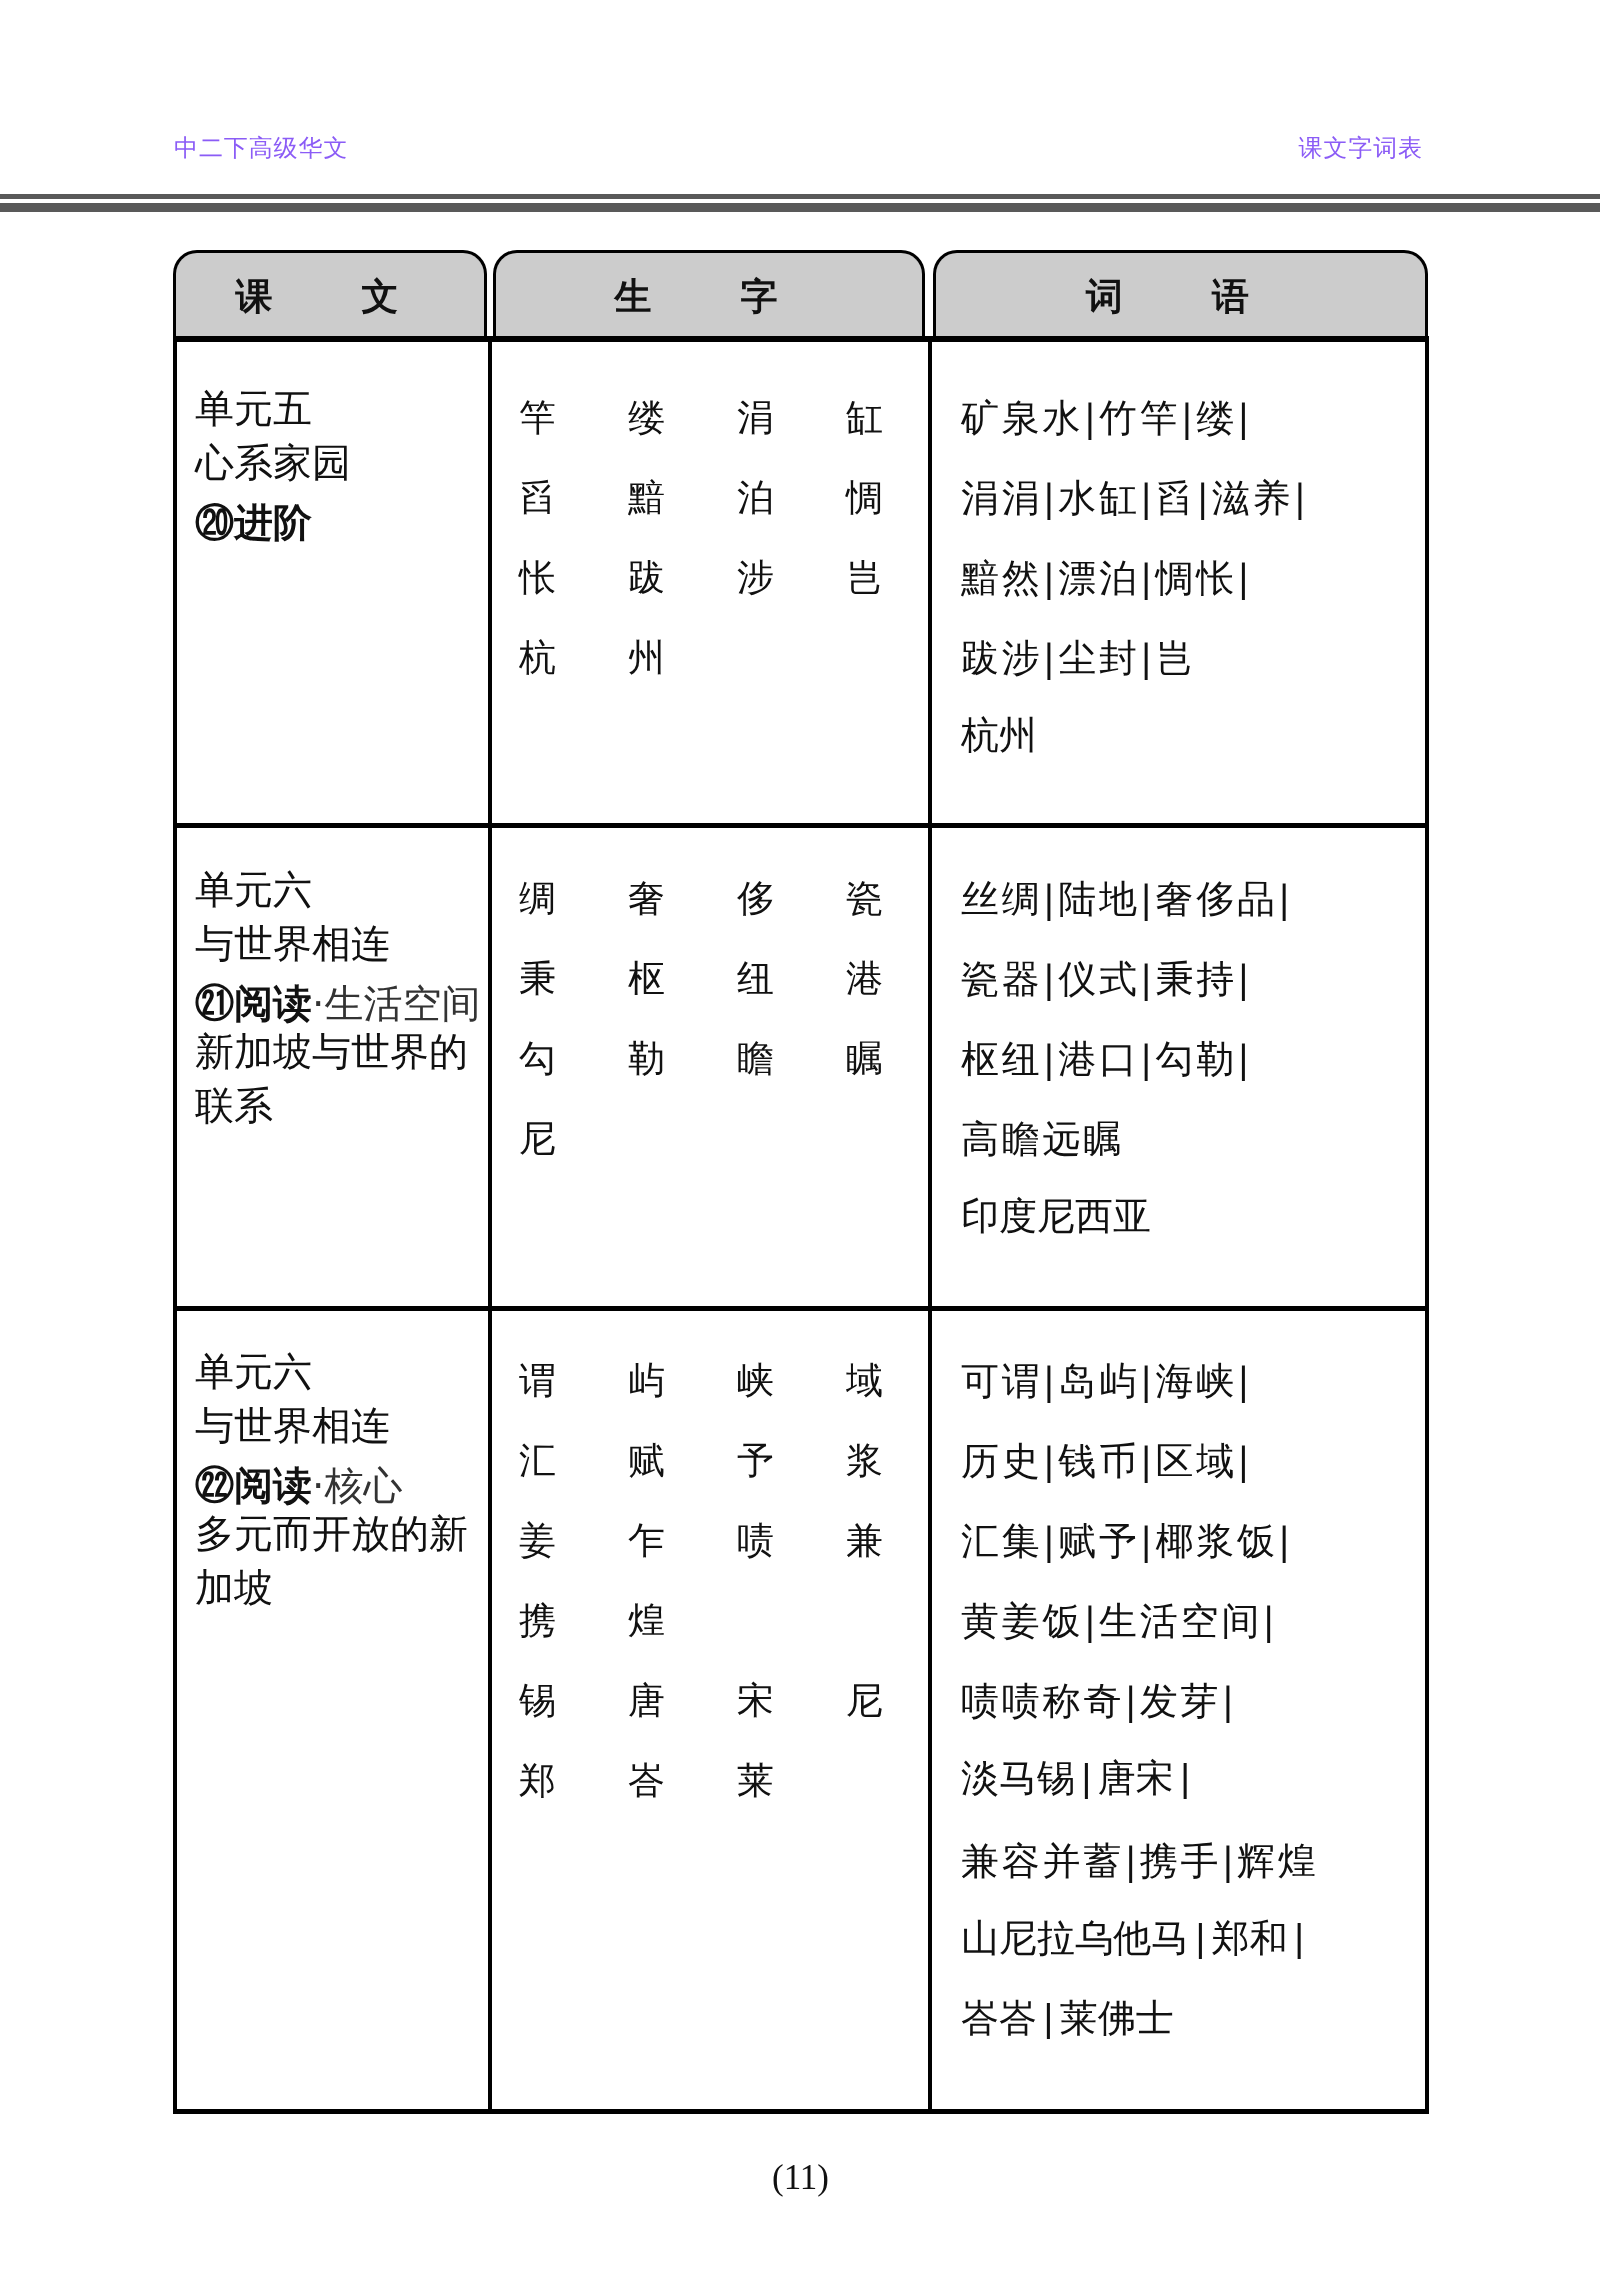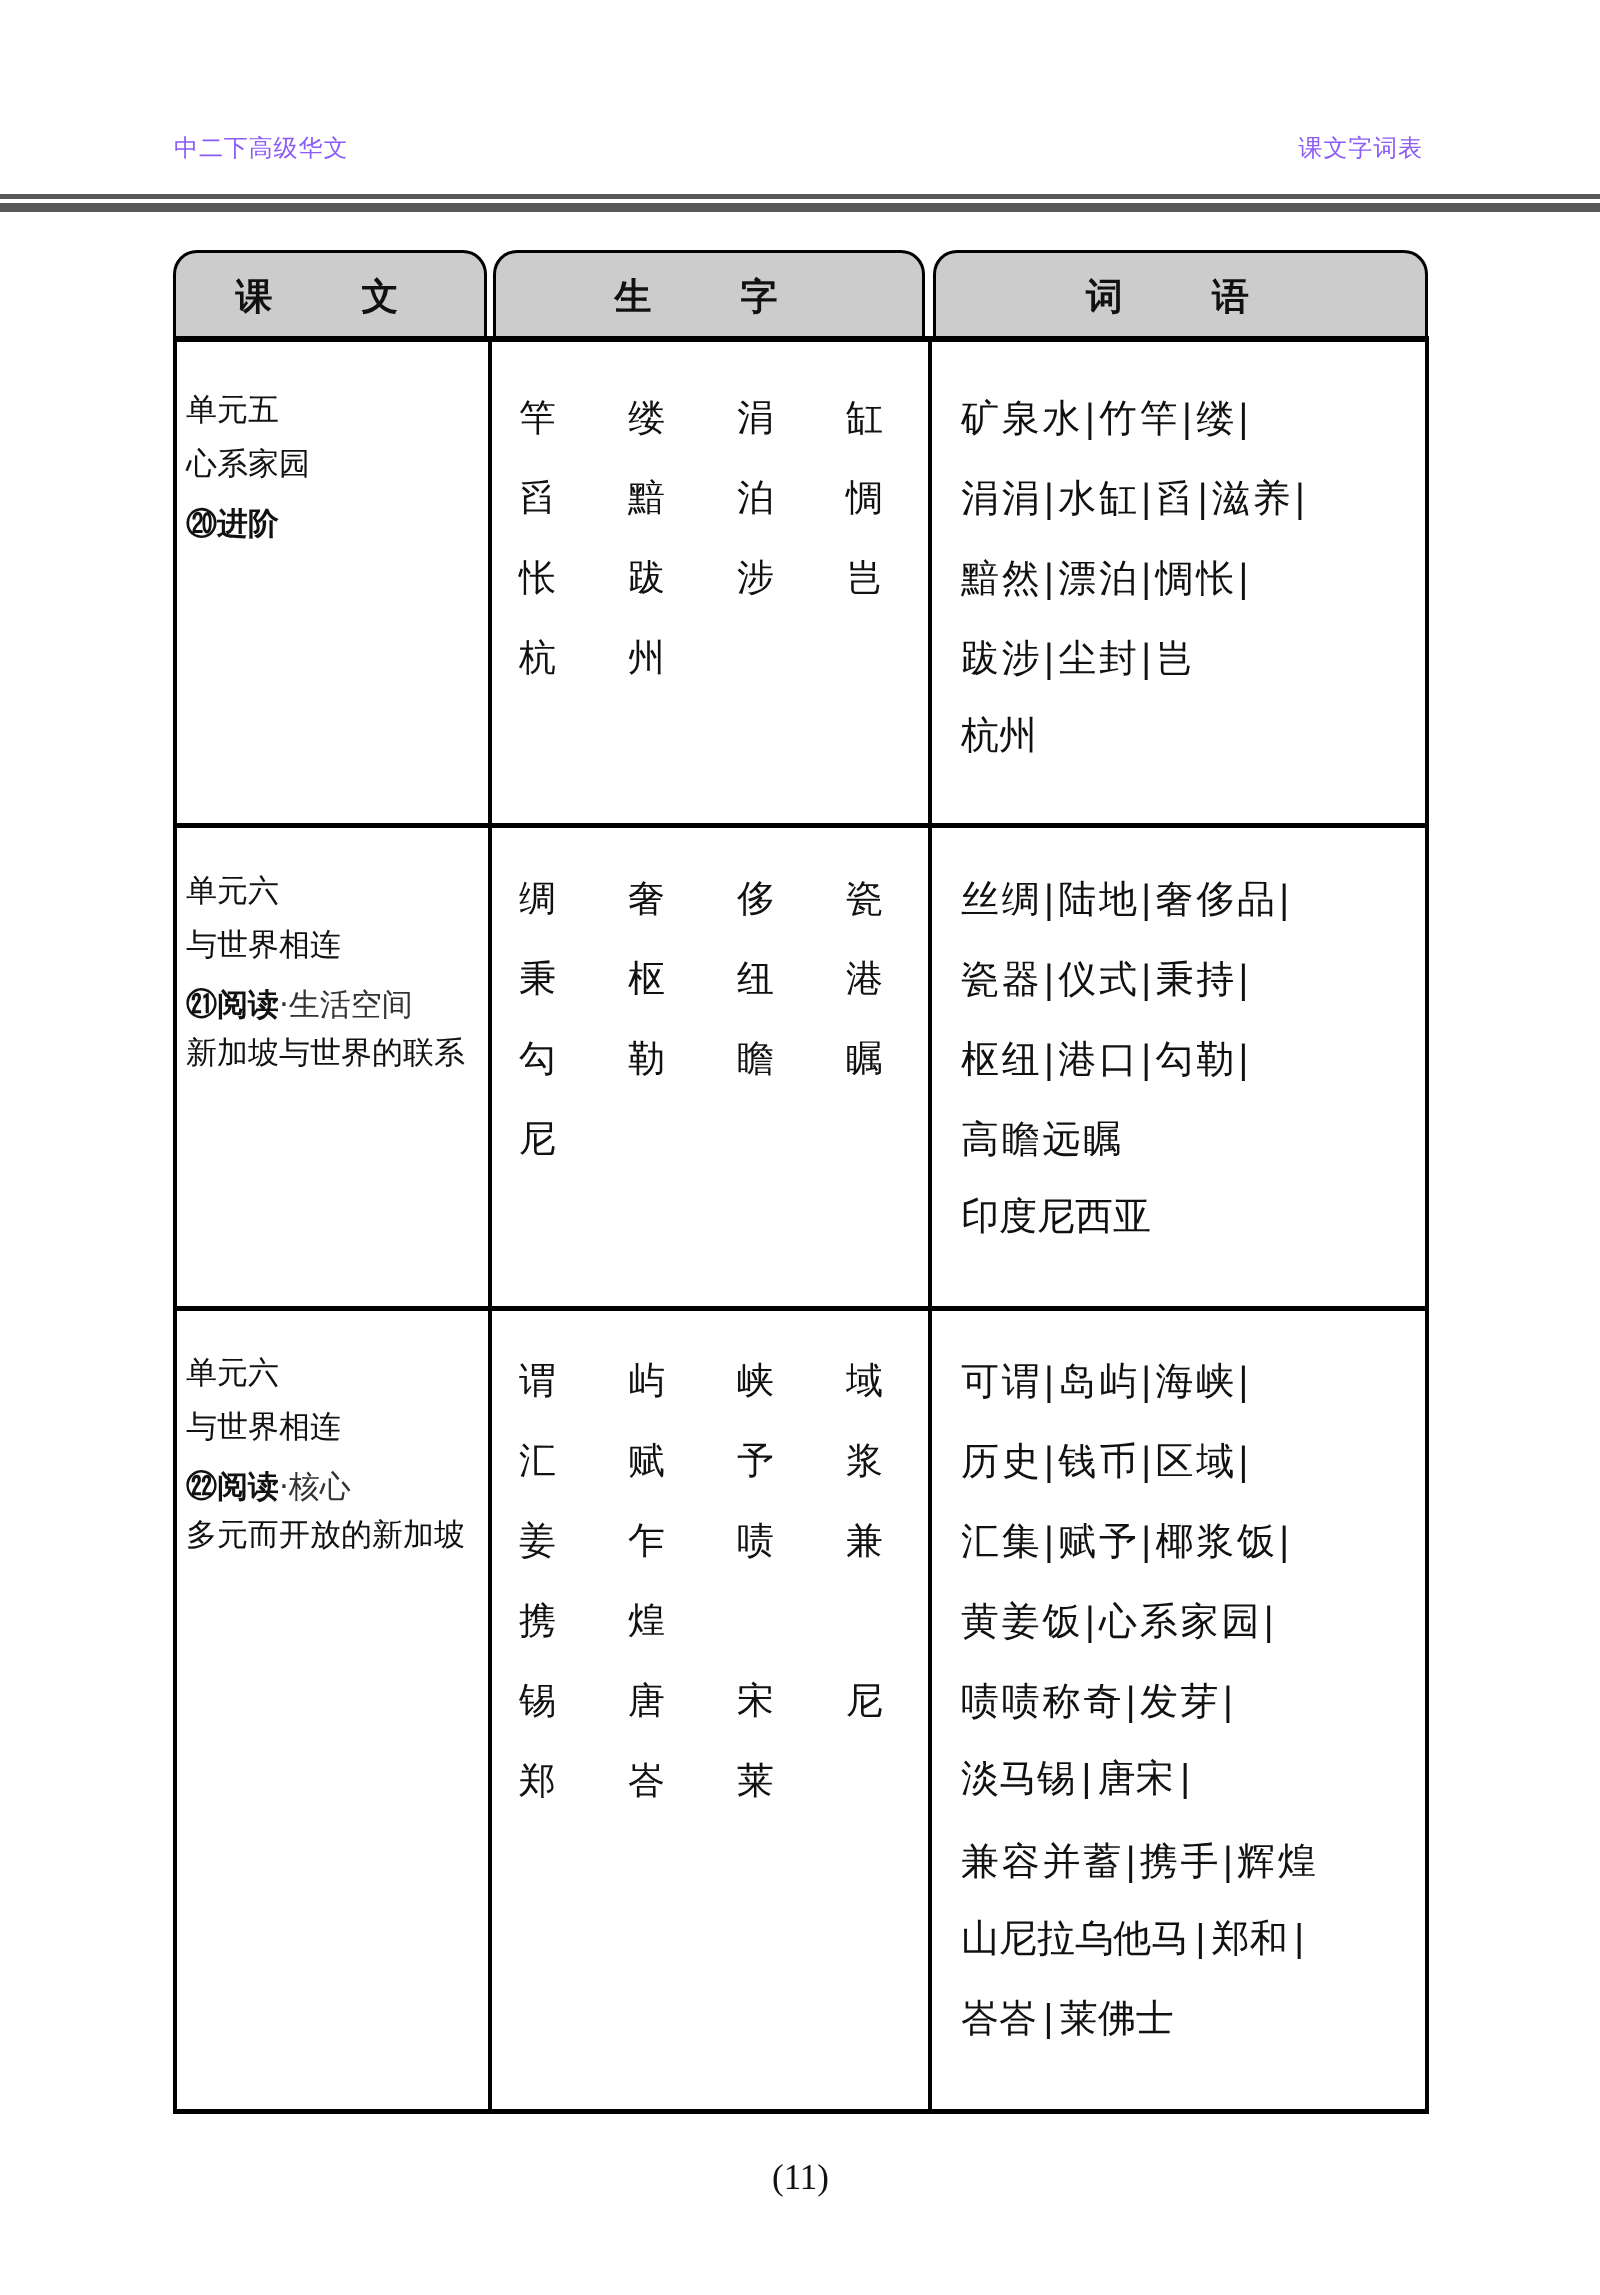--- a/index.html
+++ b/index.html
@@ -20,21 +20,21 @@
   .tab3 { left:933px; width:495px; }
   .hdr-base { position:absolute; left:173px; width:1256px; top:336px; height:5.6px; background:#000; }
 
   .table { position:absolute; left:173px; top:339px; width:1256px; height:1775px;
            border-left:4.6px solid #000; border-right:4.6px solid #000; border-bottom:5.6px solid #000; box-sizing:border-box; }
   .vline { position:absolute; top:339px; width:3.7px; height:1775px; background:#000; }
   .v1 { left:488px; } .v2 { left:928px; }
   .hline { position:absolute; left:173px; width:1256px; height:4.6px; background:#000; }
   .h1 { top:823px; } .h2 { top:1306px; }
 
-  .lesson { position:absolute; left:186px; width:288px; font-size:31px; line-height:54px; }
+  .lesson { position:absolute; left:195px; width:288px; font-size:39px; line-height:54px; }
   .lesson .unit, .lesson .theme { display:block; font-family:"DejaVu Sans", sans-serif; }
   .lesson .title-line { display:block; margin-top:5.6px; }
   .lesson .num { font-weight:bold; }
   .lesson .kind { font-weight:bold; }
   .lesson .sub { font-weight:normal; color:#333; }
   .lesson .name { display:block; font-family:"DejaVu Serif", serif; }
 
   .chars { position:absolute; left:519px; width:390px; display:grid;
            grid-template-columns:repeat(4, 109px); row-gap:0; }
   .chars span { font-family:"DejaVu Serif", serif; font-size:37px; height:80px; line-height:80px; }
@@ -159,21 +159,21 @@
   <span class="sans">尼</span>
   <span class="sans">郑</span>
   <span class="sans">峇</span>
   <span class="sans">莱</span>
   <span class="sans"></span>
 </div>
 <div class="words" style="top:1341px;">
   <div class="line">可谓|岛屿|海峡|</div>
   <div class="line">历史|钱币|区域|</div>
   <div class="line">汇集|赋予|椰浆饭|</div>
-  <div class="line">黄姜饭|心系家园|</div>
+  <div class="line">黄姜饭|生活空间|</div>
   <div class="line">啧啧称奇|发芽|</div>
   <div class="line sans">淡马锡|唐宋|</div>
   <div class="line">兼容并蓄|携手|辉煌</div>
   <div class="line sans">山尼拉乌他马|郑和|</div>
   <div class="line sans">峇峇|莱佛士</div>
 </div>
 
 <div class="page-no">(11)</div>
 
 

